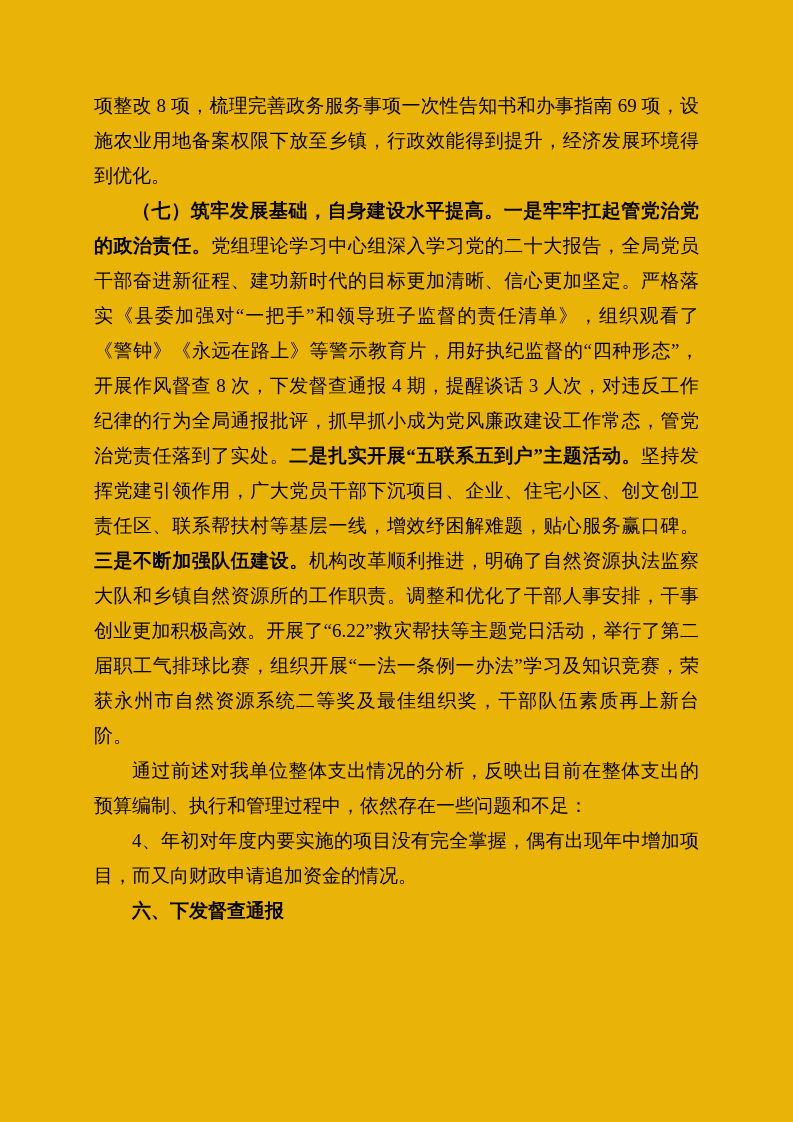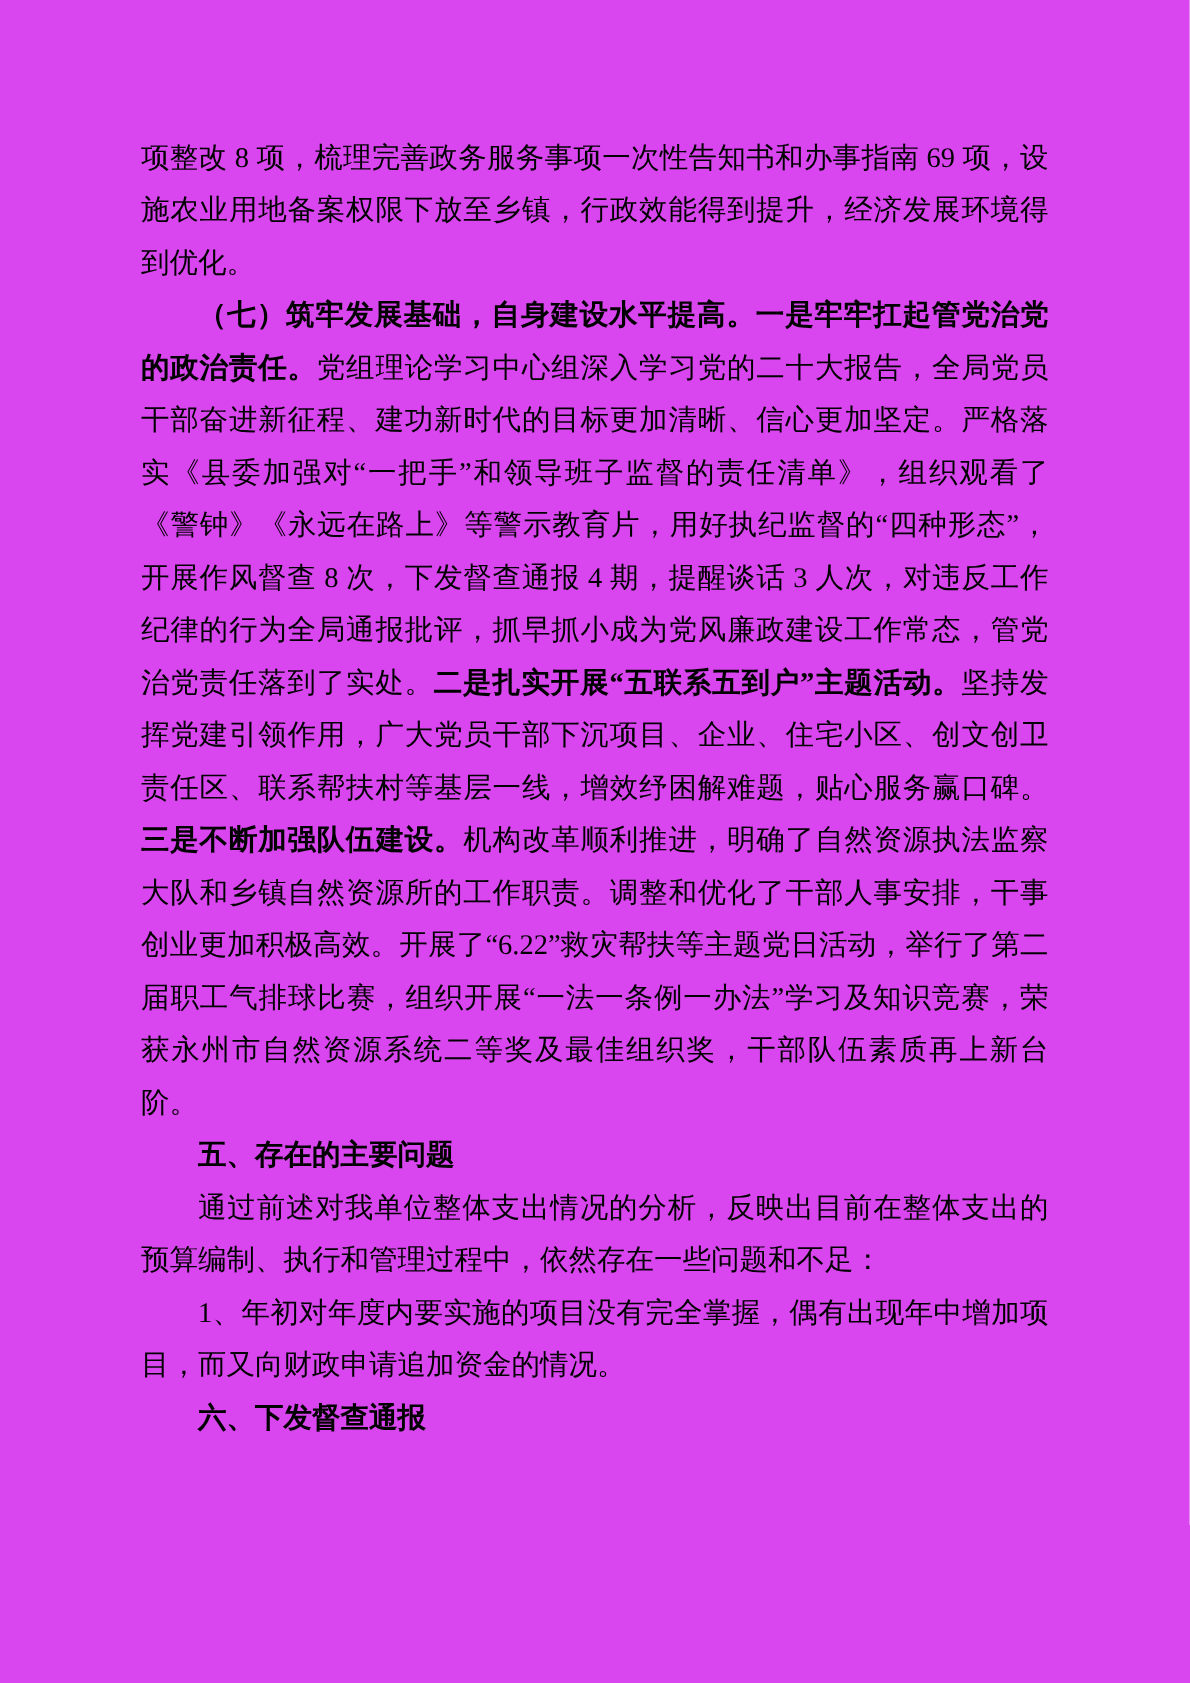--- a/index.html
+++ b/index.html
@@ -12,21 +12,21 @@
     height: 1122px;
     overflow: hidden;
     font-family: "Liberation Serif", "DejaVu Serif", serif;
     color: #000000;
   }
   .page {
     box-sizing: border-box;
     width: 793px;
     height: 1122px;
     padding: 88px 94px 0 94px;
-    background: #d946ef;
+    background: #eab308;
   }
   .para, .heading {
     margin: 0;
     font-size: 19px;
     line-height: 35px;
     text-align: justify;
     text-justify: inter-ideograph;
     text-indent: 2em;
     font-weight: normal;
     word-break: break-all;
@@ -40,22 +40,21 @@
 </style>
 </head>
 <body>
 
 <div class="page">
 
   <p class="para no-indent"><span>项整改 8 项，梳理完善政务服务事项一次性告知书和办事指南 69 项，设施农业用地备案权限下放至乡镇，行政效能得到提升，经济发展环境得到优化。</span></p>
 
   <p class="para"><span class="bold">（七）筑牢发展基础，自身建设水平提高。一是牢牢扛起管党治党的政治责任。</span><span>党组理论学习中心组深入学习党的二十大报告，全局党员干部奋进新征程、建功新时代的目标更加清晰、信心更加坚定。严格落实《县委加强对“一把手”和领导班子监督的责任清单》，组织观看了《警钟》《永远在路上》等警示教育片，用好执纪监督的“四种形态”，开展作风督查 8 次，下发督查通报 4 期，提醒谈话 3 人次，对违反工作纪律的行为全局通报批评，抓早抓小成为党风廉政建设工作常态，管党治党责任落到了实处。</span><span class="bold">二是扎实开展“五联系五到户”主题活动。</span><span>坚持发挥党建引领作用，广大党员干部下沉项目、企业、住宅小区、创文创卫责任区、联系帮扶村等基层一线，增效纾困解难题，贴心服务赢口碑。</span><span class="bold">三是不断加强队伍建设。</span><span>机构改革顺利推进，明确了自然资源执法监察大队和乡镇自然资源所的工作职责。调整和优化了干部人事安排，干事创业更加积极高效。开展了“6.22”救灾帮扶等主题党日活动，举行了第二届职工气排球比赛，组织开展“一法一条例一办法”学习及知识竞赛，荣获永州市自然资源系统二等奖及最佳组织奖，干部队伍素质再上新台阶。</span></p>
 
-  <p class="heading">五、存在的主要问题</p>
 
   <p class="para">通过前述对我单位整体支出情况的分析，反映出目前在整体支出的预算编制、执行和管理过程中，依然存在一些问题和不足：</p>
 
-  <p class="para">1、年初对年度内要实施的项目没有完全掌握，偶有出现年中增加项目，而又向财政申请追加资金的情况。</p>
+  <p class="para">4、年初对年度内要实施的项目没有完全掌握，偶有出现年中增加项目，而又向财政申请追加资金的情况。</p>
 
 
   <p class="heading">六、下发督查通报</p>
 
 </div>
 
 </body></html>

